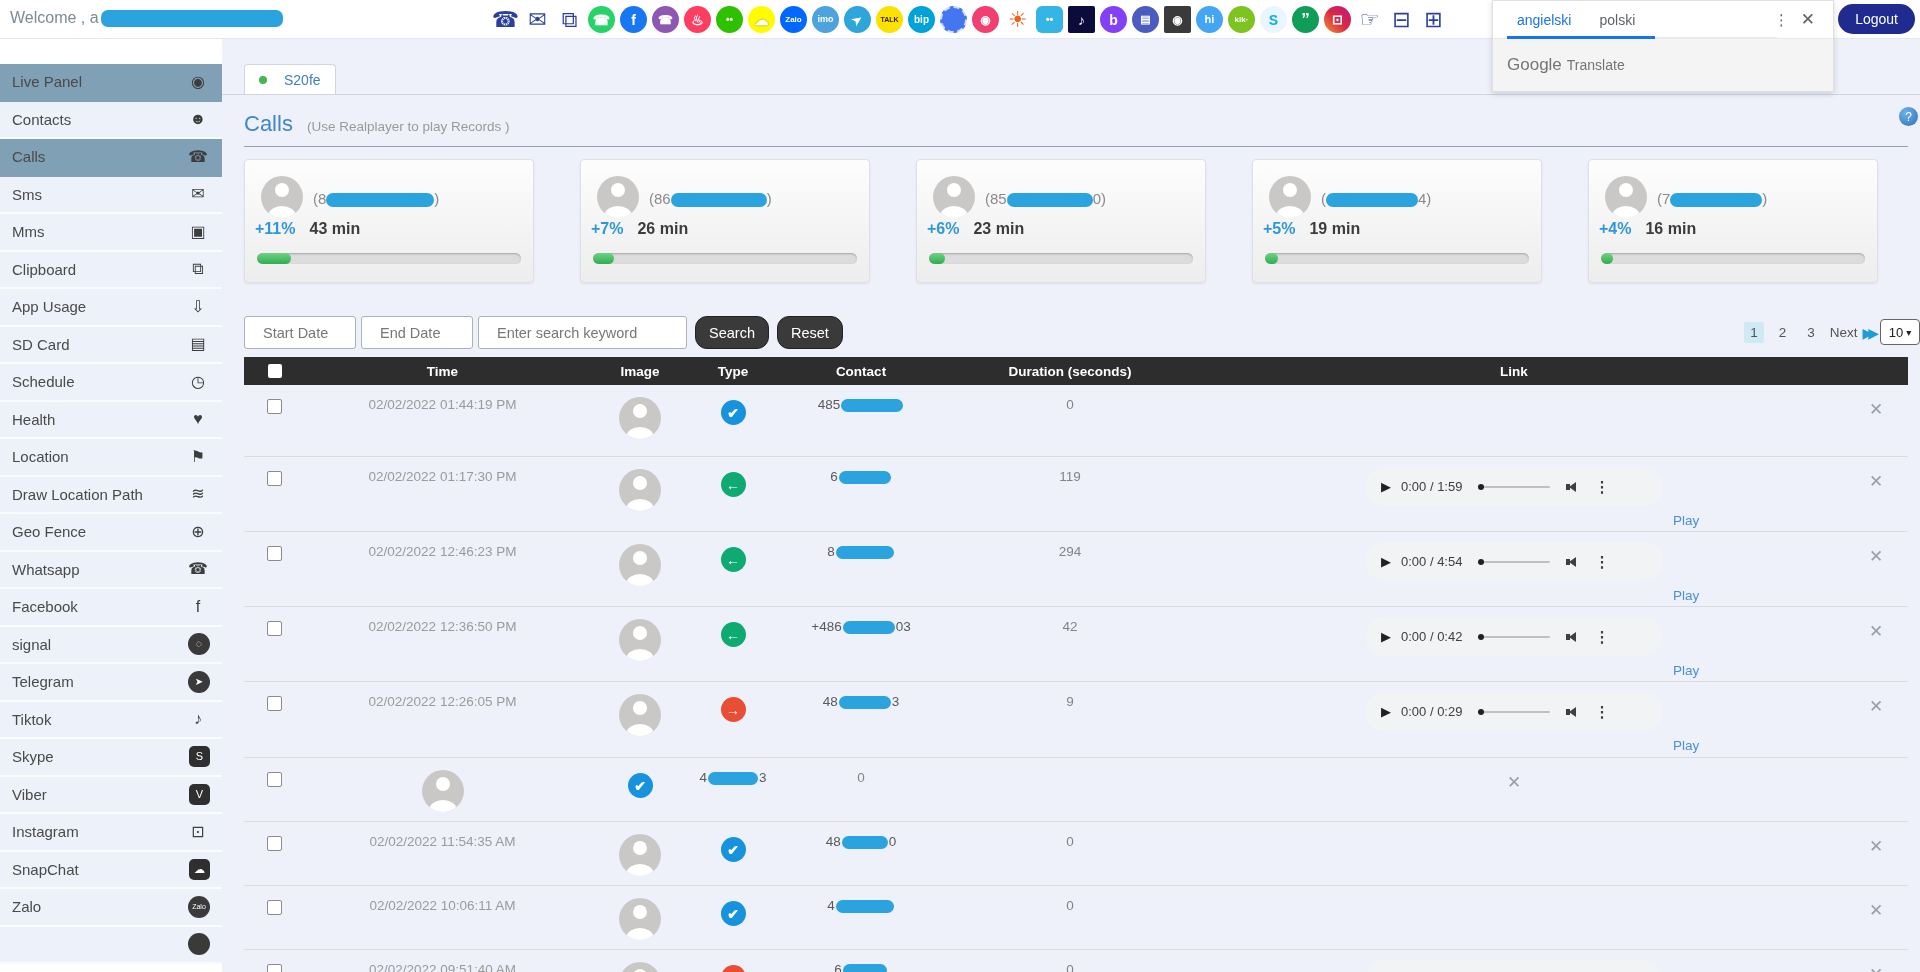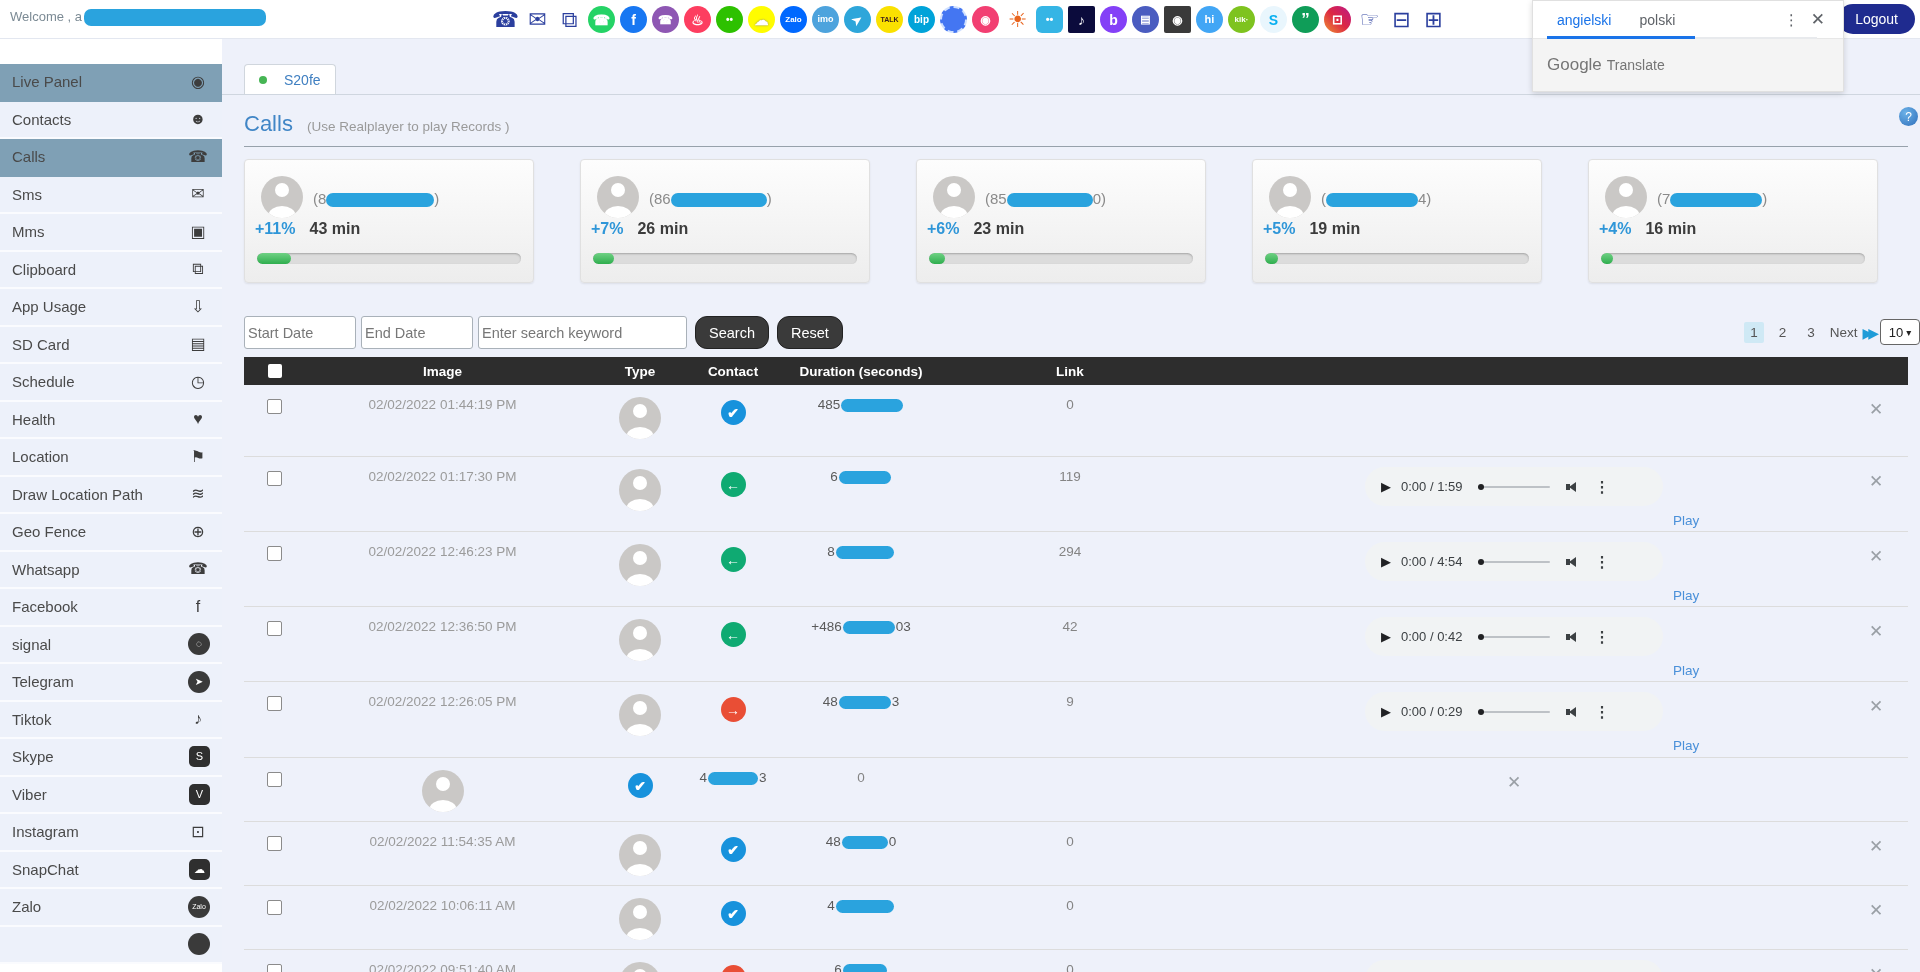--- a/index.html
+++ b/index.html
@@ -2,37 +2,37 @@
 <html><head>
 <meta charset="utf-8">
 <style>
   * { margin:0; padding:0; box-sizing:border-box; }
   html,body { width:1920px; height:972px; overflow:hidden; background:#eef1fa;
               font-family:"Liberation Sans", sans-serif; }
 
   
   .topbar { position:absolute; left:0; top:0; width:1920px; height:39px; background:#fff;
             border-bottom:1px solid #e3e7f0; display:flex; align-items:center; z-index:5; }
-  .welcome { position:absolute; left:10px; top:9px; font-size:13px; color:#7b8a94; white-space:nowrap; }
+  .welcome { position:absolute; left:10px; top:9px; font-size:16px; color:#7b8a94; white-space:nowrap; }
   .redact { display:inline-block; background:#2aa3de; border-radius:7px; height:14px; vertical-align:middle; }
   .welcome .redact { height:17px; margin-left:2px; }
   .icon-row { position:absolute; left:492px; top:3px; height:33px; display:flex; align-items:center; gap:5px; }
   .appicon { width:27px; height:27px; display:flex; align-items:center; justify-content:center;
              border-radius:50%; font-size:14px; font-weight:bold; flex:0 0 auto; overflow:hidden; }
   .appicon.square { border-radius:6px; }
   .appicon.tile { border-radius:2px; }
   .appicon.plain { background:transparent !important; font-size:22px; font-weight:normal; }
   .appicon span { line-height:1; display:inline-block; }
 
   .logout { position:absolute; right:5px; top:4px; background:#1f2b8f; color:#fff; border:none;
             border-radius:15px; padding:7px 17px; font-size:14px; font-family:inherit; }
 
   
-  .gt-panel { position:absolute; left:1492px; top:0; width:312px; height:92px; background:#fff;
-              border:1px solid #e0e0e0; box-shadow:0 2px 6px rgba(0,0,0,.15); z-index:9;margin-left:40px; }
+  .gt-panel { position:absolute; left:1492px; top:0; width:342px; height:92px; background:#fff;
+              border:1px solid #e0e0e0; box-shadow:0 2px 6px rgba(0,0,0,.15); z-index:9; }
   .gt-tabs { height:37px; display:flex; align-items:center; padding:0 10px; position:relative; }
   .gt-tab { font-size:14px; padding:9px 14px; color:#5f6368; }
   .gt-tab.active { color:#1a73e8; }
   .gt-underline { position:absolute; left:14px; top:35px; width:148px; height:3px; background:#1a73e8; }
   .gt-underline-track { position:absolute; left:14px; top:36px; width:270px; height:2px; background:#e8eaed; }
   .gt-dots { margin-left:auto; color:#5f6368; font-size:15px; letter-spacing:0; padding:0 10px; }
   .gt-close { color:#5f6368; font-size:17px; padding:0 8px 0 2px; }
   .gt-body { height:53px; background:#f4f4f4; border-top:1px solid #e7e7e7; display:flex;
              align-items:center; padding-left:14px; color:#757575; }
   .gt-body .g1 { font-size:17px; margin-right:5px; }
@@ -83,21 +83,21 @@
   
   .avatar { width:42px; height:42px; border-radius:50%; background:#cac8c6; position:relative; overflow:hidden; }
   .avatar:before { content:""; position:absolute; top:7px; left:50%; transform:translateX(-50%);
                    width:14px; height:14px; border-radius:50%; background:#fff; }
   .avatar:after { content:""; position:absolute; bottom:-7px; left:50%; transform:translateX(-50%);
                   width:27px; height:19px; border-radius:50% 50% 0 0; background:#fff; }
 
   
   .filters { position:absolute; left:22px; top:277px; width:1676px; height:33px; }
   .fin { position:absolute; top:0; height:33px; border:1px solid #a9b1b9; border-radius:3px; background:#fff;
-         padding:0 3px; font-size:14.5px; color:#333; font-family:inherit; }
+         padding:0 18px; font-size:14.5px; color:#333; font-family:inherit; }
   .fin::placeholder { color:#777; }
   .fbtn { position:absolute; top:0; height:33px; background:#3a3a3a; color:#fff; border:1px solid #222;
           border-radius:12px; font-size:14.5px; padding:0 13px; font-family:inherit; }
   .pager { position:absolute; right:46px; top:6px; display:flex; align-items:center; gap:9px;
            font-size:13.5px; color:#555; }
   .pnum { padding:3px 6px; border-radius:2px; }
   .pnum.active { background:#cfe9f5; }
   .pnext { display:flex; align-items:center; gap:3px; }
   .pnext .arr { color:#1e9cd8; letter-spacing:-5px; font-size:14px; margin-left:2px; }
   .psize { position:absolute; right:0; top:3px; width:40px; height:26px; border:1px solid #666;
@@ -434,20 +434,21 @@
       <span>10</span>
         <span class="chev">▾</span>
     </div>
   </div>
 
   <div class="tbl">
     <div class="trow thead">
       <div class="hc">
           <span class="hcheck"></span>
         </div>
+    <div class="hc">Time</div>
         <div class="hc">Image</div>
         <div class="hc">Type</div>
         <div class="hc">Contact</div>
         <div class="hc">Duration (seconds)</div>
         <div class="hc">Link</div>
         <div class="hc"></div>
       </div>
     <div id="tbody">
         <div class="trow" style="height: 72px;">
           <div class="cell">

